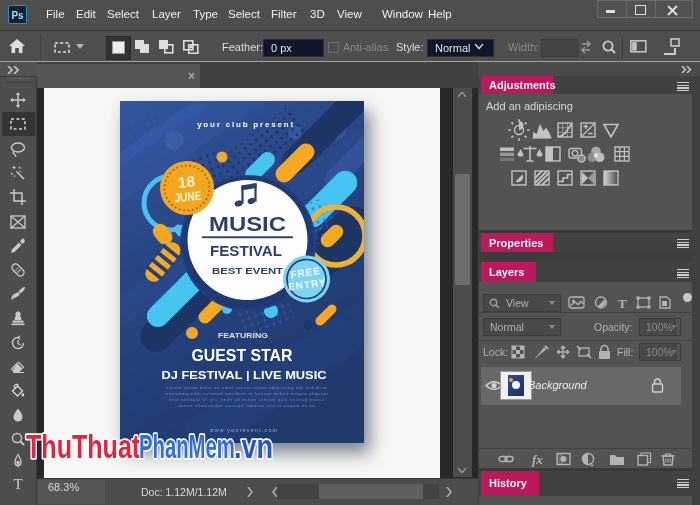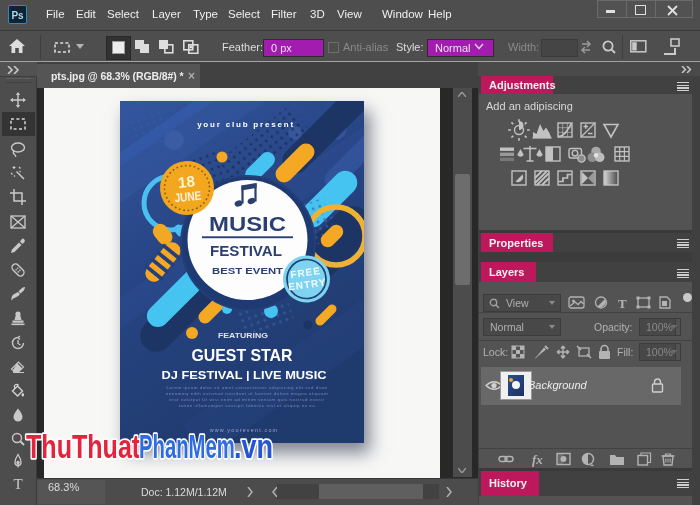--- a/index.html
+++ b/index.html
@@ -11,21 +11,21 @@
   #pslogo{left:8px;top:5px;width:19px;height:19px;background:#0c2433;
           border:1px solid #2a8cc7;border-radius:2px;color:#aed6ee;
           font-size:10px;font-weight:bold;text-align:center;line-height:19px;box-sizing:border-box;}
   .mitem{position:absolute;top:8px;font-size:11.5px;color:#f0f0f0;}
   .winbtn{position:absolute;top:0;height:16px;border:1px solid #6b6b6b;background:#525252;}
   
   #optbar{left:0;top:30px;width:700px;height:32px;background:#4e4e4e;
           border-top:1px solid #3a3a3a;border-bottom:1px solid #a3a3a3;box-sizing:border-box;}
   .olab{position:absolute;font-size:11px;color:#dedede;top:10px;}
   .olab.dis{color:#8a8a8a;}
-  .ofield{position:absolute;background:#a21caf;border:1px solid #2c2c2c;height:16px;
+  .ofield{position:absolute;background:#0f172a;border:1px solid #2c2c2c;height:16px;
           font-size:11px;color:#e4e4e4;line-height:16px;padding-left:7px;box-sizing:content-box;}
   .sep{position:absolute;width:1px;background:#3e3e3e;top:4px;height:24px;}
   
   #toolbar{left:0;top:62px;width:37px;height:443px;background:#4d4d4d;border-right:1px solid #3a3a3a;box-sizing:border-box;}
   #toolhead{left:0;top:62px;width:37px;height:15px;background:#525252;border-bottom:1px solid #3e3e3e;box-sizing:border-box;}
   .tool{position:absolute;left:10px;width:16px;height:16px;}
   
   #tabbar{left:37px;top:62px;width:441px;height:26px;background:#414141;}
   #doctab{left:37px;top:64px;width:163px;height:24px;background:#555555;
           font-size:10.5px;font-weight:bold;color:#ececec;line-height:24px;letter-spacing:-0.1px;}
@@ -250,21 +250,21 @@
         <path d="M8 11 V14.5"></path>
       </g>
     </svg>
 
   <svg class="tool" style="top:476px;" viewBox="0 0 16 16">
     <text x="8" y="13" font-size="15" fill="#c9c9c9" text-anchor="middle" font-family="Liberation Serif,serif">T</text>
     </svg>
 </div>
 
 <div class="abs" id="tabbar"></div>
-<div class="abs" id="doctab"><span style="margin-left:14px;">pts.jpg @ 68.3% (RGB/8#) *</span>
+<div class="abs" id="doctab">
   <span style="position:absolute;right:5px;top:0;color:#aaaaaa;font-size:12px;">×</span></div>
 <div class="abs" id="canvas">
   <div class="abs" id="whitepage"></div>
   <div class="abs" id="poster" style="left:83px;top:13px;width:244px;height:342px;box-shadow:6px 10px 16px rgba(88,94,112,.75);">
   <svg width="244" height="342" viewBox="0 0 244 342">
     <defs>
       <linearGradient id="bgG" x1="0" y1="0" x2="0.45" y2="1">
         <stop offset="0" stop-color="#33569f"></stop>
         <stop offset="0.45" stop-color="#274584"></stop>
         <stop offset="1" stop-color="#1f3a6d"></stop>

